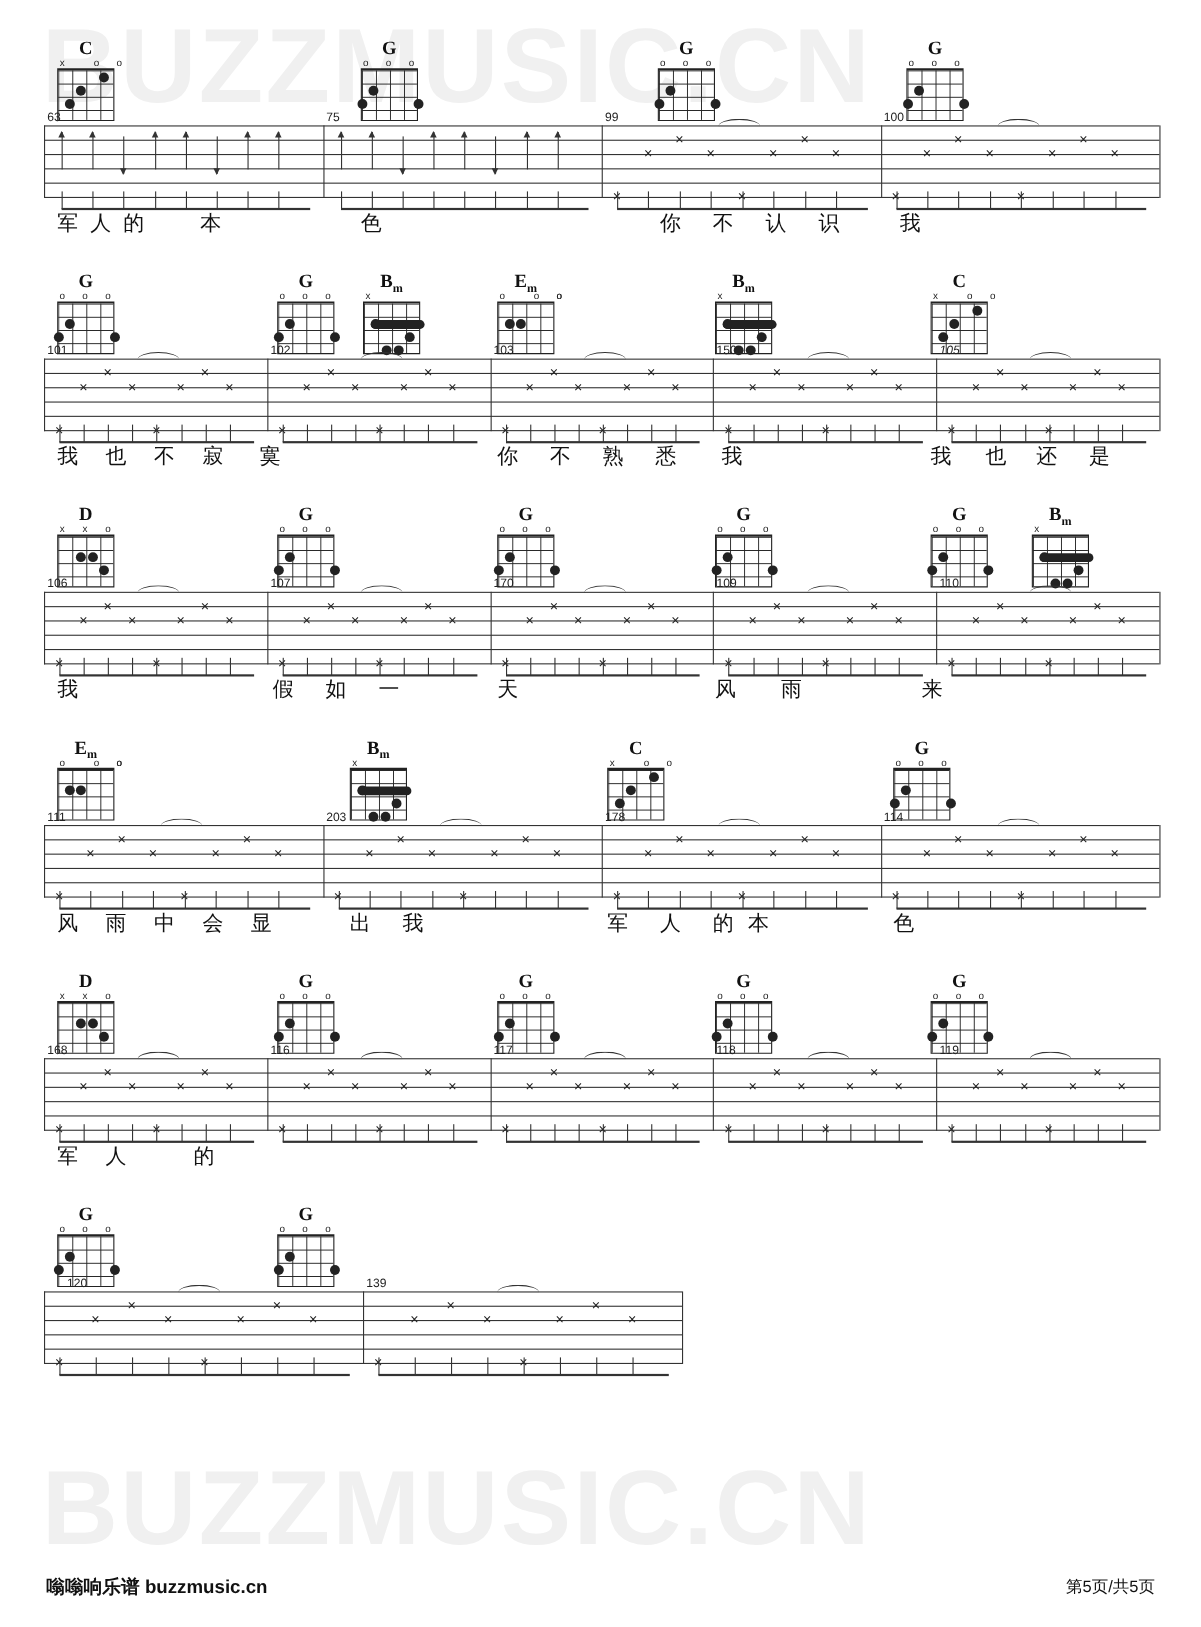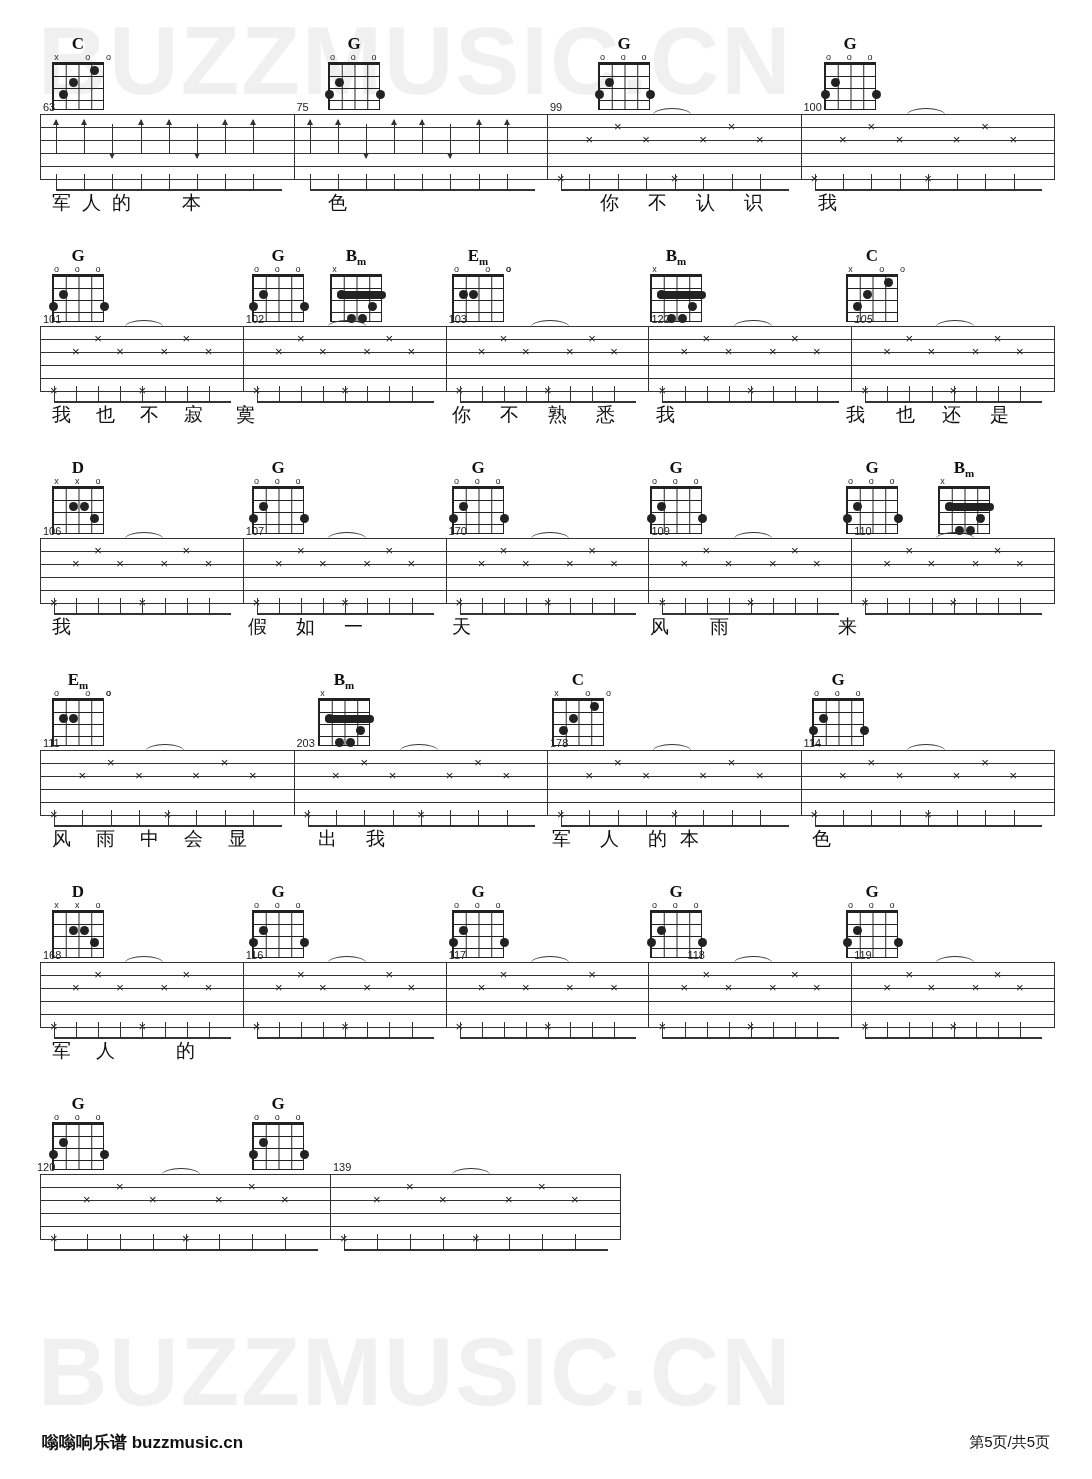--- a/index.html
+++ b/index.html
@@ -380,21 +380,21 @@
         </div>
         <div class="bar" style="left: 40px;"></div>
         <div class="bar" style="left: 242.8px;"></div>
         <div class="bar" style="left: 445.6px;"></div>
         <div class="bar" style="left: 648.4px;"></div>
         <div class="bar" style="left: 851.2px;"></div>
         <div class="bar" style="left: 1054px;"></div>
         <div class="measnum" style="left: 43px;">101</div>
         <div class="measnum" style="left: 245.8px;">102</div>
         <div class="measnum" style="left: 448.6px;">103</div>
-        <div class="measnum" style="left: 651.4px;">122</div>
+        <div class="measnum" style="left: 651.4px;">150</div>
         <div class="measnum" style="left: 854.2px; font-style: italic;">105</div>
         <div class="xmark" style="left: 50px; top: 58px;">×</div>
         <div class="stem" style="left: 54px; top: 60px; height: 16px;"></div>
         <div class="xmark" style="left: 72.1px; top: 19px;">×</div>
         <div class="stem" style="left: 76.1px; top: 60px; height: 16px;"></div>
         <div class="xmark" style="left: 94.2px; top: 6px;">×</div>
         <div class="stem" style="left: 98.2px; top: 60px; height: 16px;"></div>
         <div class="xmark" style="left: 116.3px; top: 19px;">×</div>
         <div class="stem" style="left: 120.3px; top: 60px; height: 16px;"></div>
         <div class="xmark" style="left: 138.4px; top: 58px;">×</div>
@@ -940,21 +940,21 @@
         </div>
         <div class="bar" style="left: 40px;"></div>
         <div class="bar" style="left: 242.8px;"></div>
         <div class="bar" style="left: 445.6px;"></div>
         <div class="bar" style="left: 648.4px;"></div>
         <div class="bar" style="left: 851.2px;"></div>
         <div class="bar" style="left: 1054px;"></div>
         <div class="measnum" style="left: 43px;">168</div>
         <div class="measnum" style="left: 245.8px;">116</div>
         <div class="measnum" style="left: 448.6px;">117</div>
-        <div class="measnum" style="left: 651.4px; margin-left: 36px;">118</div>
+        <div class="measnum" style="left: 651.4px;">118</div>
         <div class="measnum" style="left: 854.2px;">119</div>
         <div class="xmark" style="left: 50px; top: 58px;">×</div>
         <div class="stem" style="left: 54px; top: 60px; height: 16px;"></div>
         <div class="xmark" style="left: 72.1px; top: 19px;">×</div>
         <div class="stem" style="left: 76.1px; top: 60px; height: 16px;"></div>
         <div class="xmark" style="left: 94.2px; top: 6px;">×</div>
         <div class="stem" style="left: 98.2px; top: 60px; height: 16px;"></div>
         <div class="xmark" style="left: 116.3px; top: 19px;">×</div>
         <div class="stem" style="left: 120.3px; top: 60px; height: 16px;"></div>
         <div class="xmark" style="left: 138.4px; top: 58px;">×</div>
@@ -1080,21 +1080,21 @@
           <i style="top: 0px;"></i>
           <i style="top: 13px;"></i>
           <i style="top: 26px;"></i>
           <i style="top: 39px;"></i>
           <i style="top: 52px;"></i>
           <i style="top: 65px;"></i>
         </div>
         <div class="bar" style="left: 40px;"></div>
         <div class="bar" style="left: 330px;"></div>
         <div class="bar" style="left: 620px;"></div>
-        <div class="measnum" style="left: 37px;">120</div>
+        <div class="measnum" style="left: 61px;">120</div>
         <div class="measnum" style="left: 333px;">139</div>
         <div class="xmark" style="left: 50px; top: 58px;">×</div>
         <div class="stem" style="left: 54px; top: 60px; height: 16px;"></div>
         <div class="xmark" style="left: 83px; top: 19px;">×</div>
         <div class="stem" style="left: 87px; top: 60px; height: 16px;"></div>
         <div class="xmark" style="left: 116px; top: 6px;">×</div>
         <div class="stem" style="left: 120px; top: 60px; height: 16px;"></div>
         <div class="xmark" style="left: 149px; top: 19px;">×</div>
         <div class="stem" style="left: 153px; top: 60px; height: 16px;"></div>
         <div class="xmark" style="left: 182px; top: 58px;">×</div>

